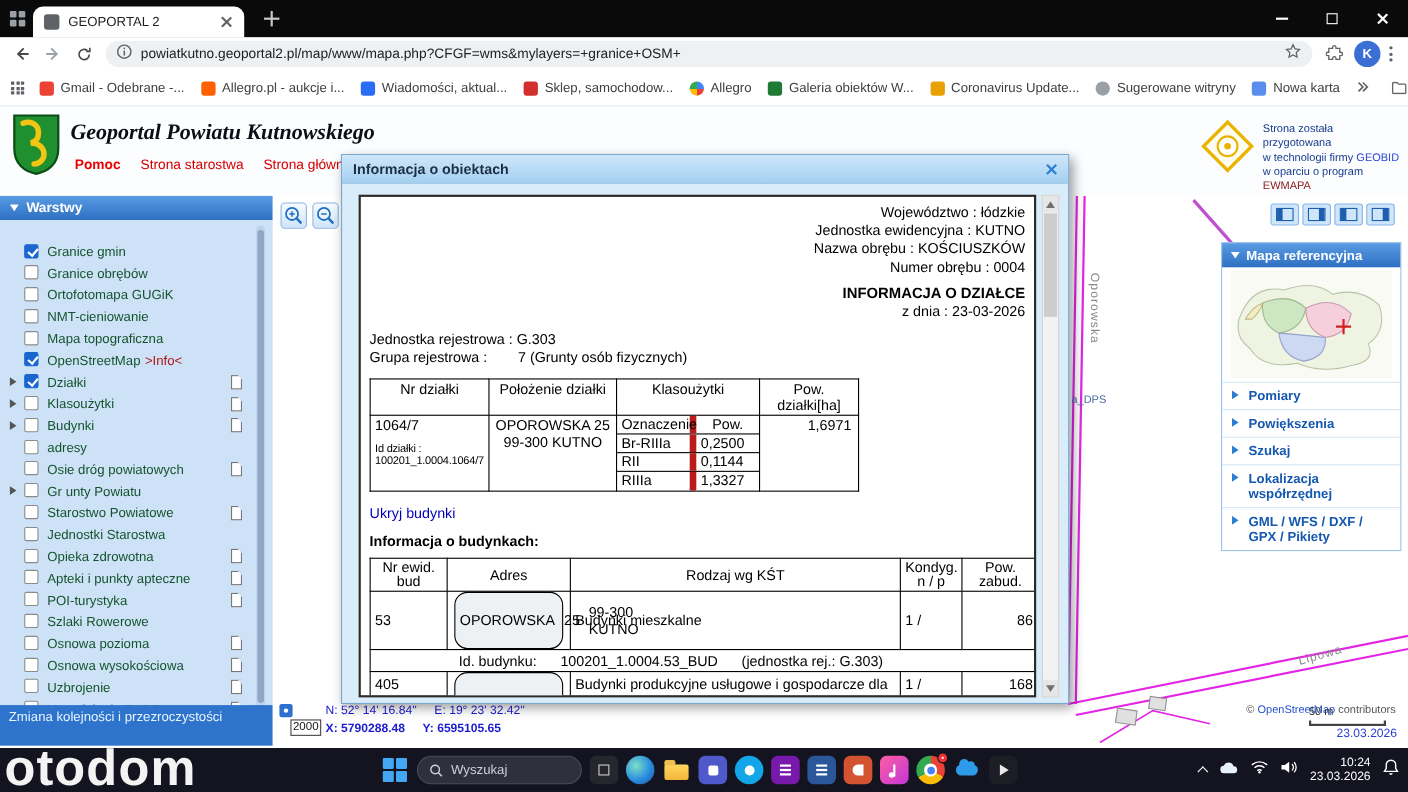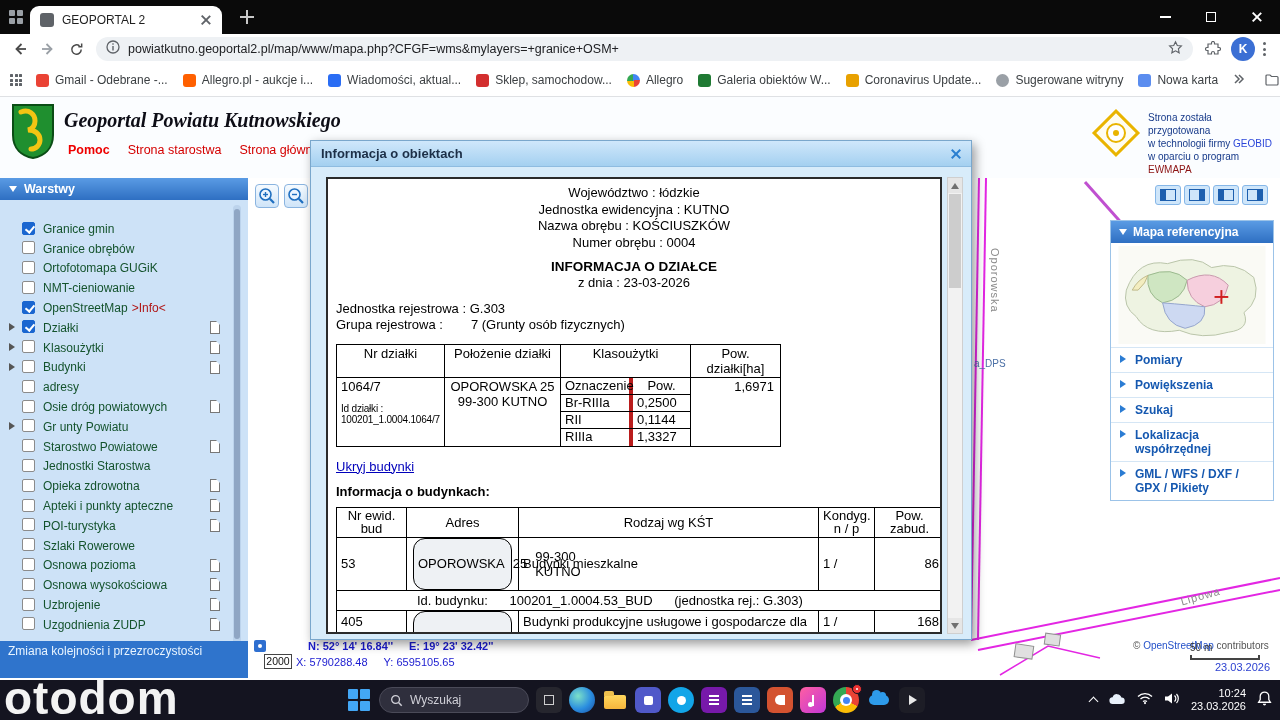--- a/index.html
+++ b/index.html
@@ -101,60 +101,60 @@
 .rp-head .tri-down{left:8px;top:8px}
 .rp-thumb{display:block;margin:3px auto;width:152px;height:98px}
 .rp-link{position:relative;border-top:1px solid #d5e6f5;padding:5px 6px 5px 24px;font-size:12px;font-weight:bold;color:#1558b0;line-height:14px}
 .rp-arrow{position:absolute;left:9px;top:7px;width:0;height:0;border-top:4px solid transparent;border-bottom:4px solid transparent;border-left:6px solid #2b7cd3}
 
 
 .statusbar{position:absolute;left:0px;top:458px;width:420px;height:42px;background:transparent;font-size:11px}
 .st-icon{position:absolute;left:6px;top:4px;width:12px;height:12px;background:#2e6fd0;border-radius:2px}
 .st-icon::after{content:"";position:absolute;left:4px;top:4px;width:4px;height:4px;background:#fff;border-radius:50%}
 .scalebox{position:absolute;left:16px;top:18px;width:28px;height:15px;border:1px solid #444;background:#fff;font-size:10.5px;text-align:center;line-height:13px;color:#111}
-.coords1{position:absolute;left:60px;top:4px;color:#1b1bd0;font-weight:bold;white-space:nowrap}
-.coords2{position:absolute;left:48px;top:20px;color:#1b1bd0;font-weight:normal;white-space:nowrap}
+.coords1{position:absolute;left:48px;top:4px;color:#1b1bd0;font-weight:normal;white-space:nowrap}
+.coords2{position:absolute;left:48px;top:20px;color:#1b1bd0;font-weight:bold;white-space:nowrap}
 .coords1 span,.coords2 span{margin-right:16px}
 
 
 .osm{position:absolute;left:885px;top:462px;font-size:10px;color:#555;white-space:nowrap}
 .osm .osmlink{color:#2451c9}
 .mapscale{position:absolute;left:942px;top:464px;width:70px;font-size:10px;color:#333;}
 .mapscale .bar{margin-top:2px;height:5px;border-bottom:2px solid #444;border-left:2px solid #444;border-right:2px solid #444}
 .mapdate{position:absolute;left:967px;top:483px;font-size:11px;color:#2a3fd0;white-space:nowrap}
 
 
 .dialog{position:absolute;left:310px;top:140px;width:662px;height:500px;background:#d8ecfa;border:1px solid #7aa7cc;box-shadow:3px 4px 10px rgba(0,0,0,.4);z-index:30}
 .d-title{position:absolute;top:0;left:0;right:0;height:26px;background:linear-gradient(#cfe7fb,#a4d0f0);border-bottom:1px solid #8fbce0;color:#1c2f47;font-size:13px;font-weight:bold;line-height:26px;padding-left:10px}
 .d-close{position:absolute;right:9px;top:7px;width:12px;height:12px}
 .d-close::before,.d-close::after{content:"";position:absolute;left:5px;top:0;width:2px;height:12px;background:#2a7fd0}
 .d-close::before{transform:rotate(45deg)}.d-close::after{transform:rotate(-45deg)}
 .infobox{position:absolute;left:15px;top:36px;width:616px;height:457px;background:#fff;border:2px solid #2b2b2b;overflow:hidden;padding:6px 8px;font-size:13px;color:#000}
-.ctr{text-align:center}
+.ctr{text-align:right}
 .meta div{line-height:16.5px}
 .d-heading{font-weight:bold;font-size:13.5px;margin-top:7px;line-height:17px}
 .d-date{line-height:16.5px}
 .leftblock{margin-top:9px;line-height:16.5px}
 .gap28{margin-left:28px}
 .ptable,.btable{border-collapse:collapse;table-layout:fixed}
 .ptable{margin-top:10px;width:444px}
 .btable{margin-top:8px;width:608px}
 .ptable th,.ptable td,.btable th,.btable td{border:1px solid #000;font-weight:normal;font-size:13px;padding:1px 4px;vertical-align:top}
 .ptable th{text-align:center;height:18px}
 .small{font-size:10px;letter-spacing:-0.2px;white-space:nowrap}
 .mt8{margin-top:9px}
 .cellctr{text-align:center}
 .kcell{padding:0 !important}
 .krow{display:flex;height:17px;line-height:16px;border-bottom:1px solid #000}
 .krow:last-child{border-bottom:none}
-.kc1{width:72px;border-right:4px solid #b91c1c;padding:0 4px}
+.kc1{width:72px;border-right:6px solid #b91c1c;padding:0 4px}
 .kc2{flex:1;padding:0 4px}
 .khead .kc1,.khead .kc2{text-align:center}
 .rt{text-align:right;padding-right:6px !important}
-.blink{display:inline-block;margin-top:12px;color:#0000bb;text-decoration:underline}
+.blink{display:inline-block;margin-top:12px;color:#0000bb;}
 .bheading{margin-top:10px;font-weight:bold}
 .btable th div{line-height:13.5px;text-align:center}
 .btable th{text-align:center;vertical-align:middle;height:30px}
 .br1 td{height:52px;vertical-align:middle}
 .br1 .addr div{line-height:15px}
 .bid td{height:20px;vertical-align:middle;padding-left:80px}
 .bid span{margin-right:18px}
 .br2 td{vertical-align:top;padding-top:3px;height:40px}
 .ar{text-align:right;padding-right:5px !important}
 
@@ -376,20 +376,24 @@
           <span class="cb"></span>
           <span class="s-label">Granice obrębów</span>
         </div>
       <div class="s-item">
           <span class="cb"></span>
           <span class="s-label">Ortofotomapa GUGiK</span>
         </div>
       <div class="s-item">
           <span class="cb"></span>
           <span class="s-label">NMT-cieniowanie</span>
+        </div>
+      <div class="s-item">
+          <span class="cb"></span>
+          <span class="s-label">Mapa topograficzna</span>
         </div>
       <div class="s-item">
           <span class="cb on"></span>
           <span class="s-label">OpenStreetMap</span>
           <span class="s-suffix">&gt;Info&lt;</span>
         </div>
       <div class="s-item">
           <span class="exp"></span>
           <span class="cb on"></span>
           <span class="s-label">Działki</span>

